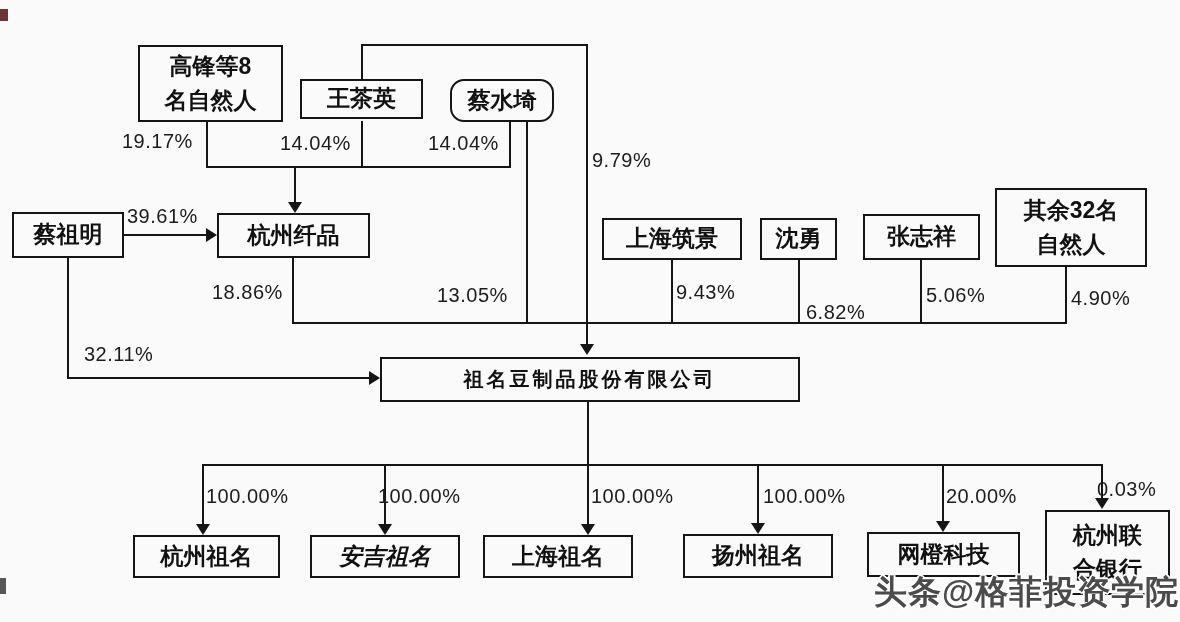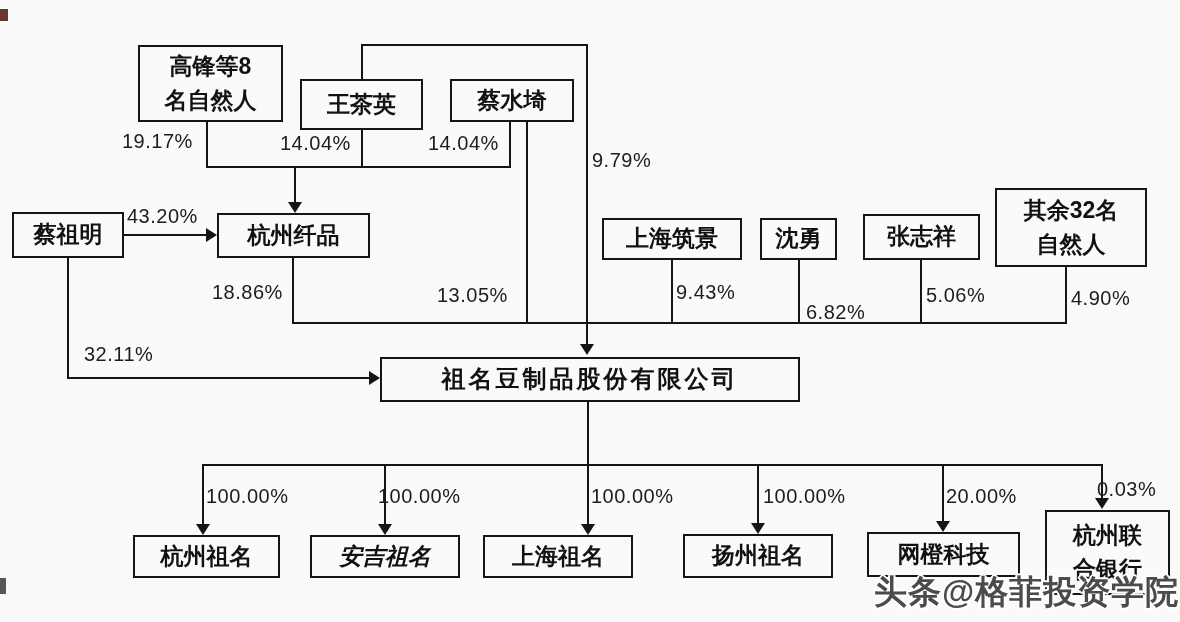--- a/index.html
+++ b/index.html
@@ -81,43 +81,43 @@
   <div class="arrow-down" style="left:378px;top:524px;"></div>
   <div class="line" style="left:757px;top:464px;width:2px;height:60px;"></div>
   <div class="arrow-down" style="left:751px;top:523px;"></div>
   <div class="line" style="left:942px;top:464px;width:2px;height:58px;"></div>
   <div class="arrow-down" style="left:936px;top:521px;"></div>
   <div class="line" style="left:1101px;top:464px;width:2px;height:36px;"></div>
   <div class="arrow-down" style="left:1095px;top:498px;"></div>
 
   <div class="node" style="left:138px;top:45px;width:145px;height:77px;">高锋等8
 名自然人</div>
-  <div class="node" style="left:300px;top:79px;width:123px;height:51px;">王茶英</div>
-  <div class="node" style="left:450px;top:79px;width:124px;height:43px;">蔡水埼</div>
+  <div class="node" style="left:300px;top:79px;width:123px;height:40px;">王茶英</div>
+  <div class="node" style="left:450px;top:79px;width:104px;height:43px;border-radius:14px;">蔡水埼</div>
   <div class="node" style="left:12px;top:212px;width:112px;height:46px;">蔡祖明</div>
   <div class="node" style="left:217px;top:213px;width:153px;height:45px;">杭州纤品</div>
   <div class="node" style="left:602px;top:218px;width:140px;height:42px;">上海筑景</div>
   <div class="node" style="left:760px;top:218px;width:77px;height:42px;">沈勇</div>
   <div class="node" style="left:863px;top:214px;width:117px;height:46px;">张志祥</div>
   <div class="node" style="left:995px;top:188px;width:152px;height:79px;">其余32名
 自然人</div>
-  <div class="node" style="left:380px;top:357px;width:420px;height:45px;font-size:24px;letter-spacing:3px;">祖名豆制品股份有限公司</div>
+  <div class="node" style="left:380px;top:357px;width:420px;height:45px;font-size:20px;letter-spacing:3px;">祖名豆制品股份有限公司</div>
   <div class="node" style="left:133px;top:535px;width:147px;height:43px;">杭州祖名</div>
   <div class="node" style="left:310px;top:535px;width:150px;height:43px;font-style:italic;">安吉祖名</div>
   <div class="node" style="left:483px;top:535px;width:150px;height:43px;">上海祖名</div>
   <div class="node" style="left:683px;top:534px;width:150px;height:44px;">扬州祖名</div>
   <div class="node" style="left:867px;top:532px;width:153px;height:45px;">网橙科技</div>
   <div class="node" style="left:1045px;top:510px;width:125px;height:85px;">杭州联
 合银行</div>
 
   <div class="pct" style="left:122px;top:130px;">19.17%</div>
   <div class="pct" style="left:280px;top:132px;">14.04%</div>
   <div class="pct" style="left:428px;top:132px;">14.04%</div>
   <div class="pct" style="left:592px;top:149px;">9.79%</div>
-  <div class="pct" style="left:127px;top:205px;">43.20%</div>
+  <div class="pct" style="left:127px;top:205px;">39.61%</div>
   <div class="pct" style="left:212px;top:281px;">18.86%</div>
   <div class="pct" style="left:437px;top:284px;">13.05%</div>
   <div class="pct" style="left:676px;top:281px;">9.43%</div>
   <div class="pct" style="left:806px;top:281px;margin-top:20px;">6.82%</div>
   <div class="pct" style="left:926px;top:284px;">5.06%</div>
   <div class="pct" style="left:1071px;top:287px;">4.90%</div>
   <div class="pct" style="left:84px;top:343px;">32.11%</div>
   <div class="pct" style="left:206px;top:485px;">100.00%</div>
   <div class="pct" style="left:378px;top:485px;">100.00%</div>
   <div class="pct" style="left:591px;top:485px;">100.00%</div>

